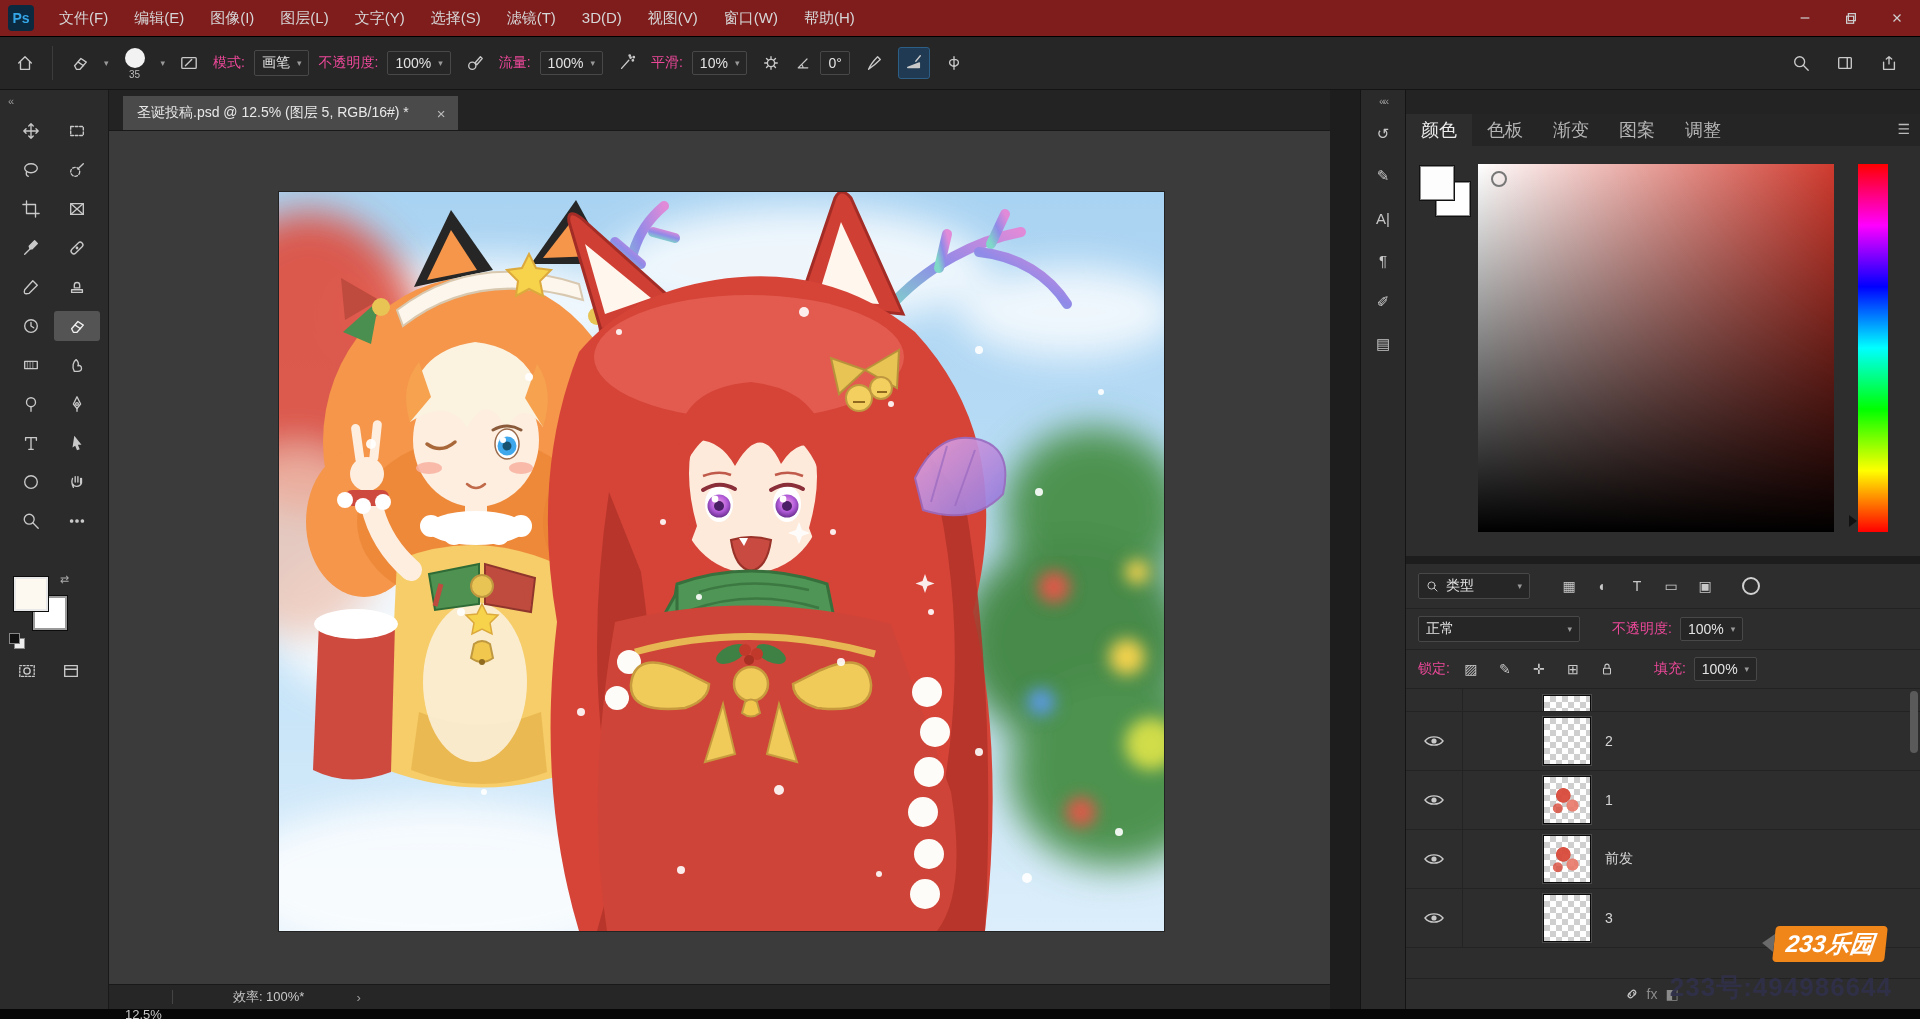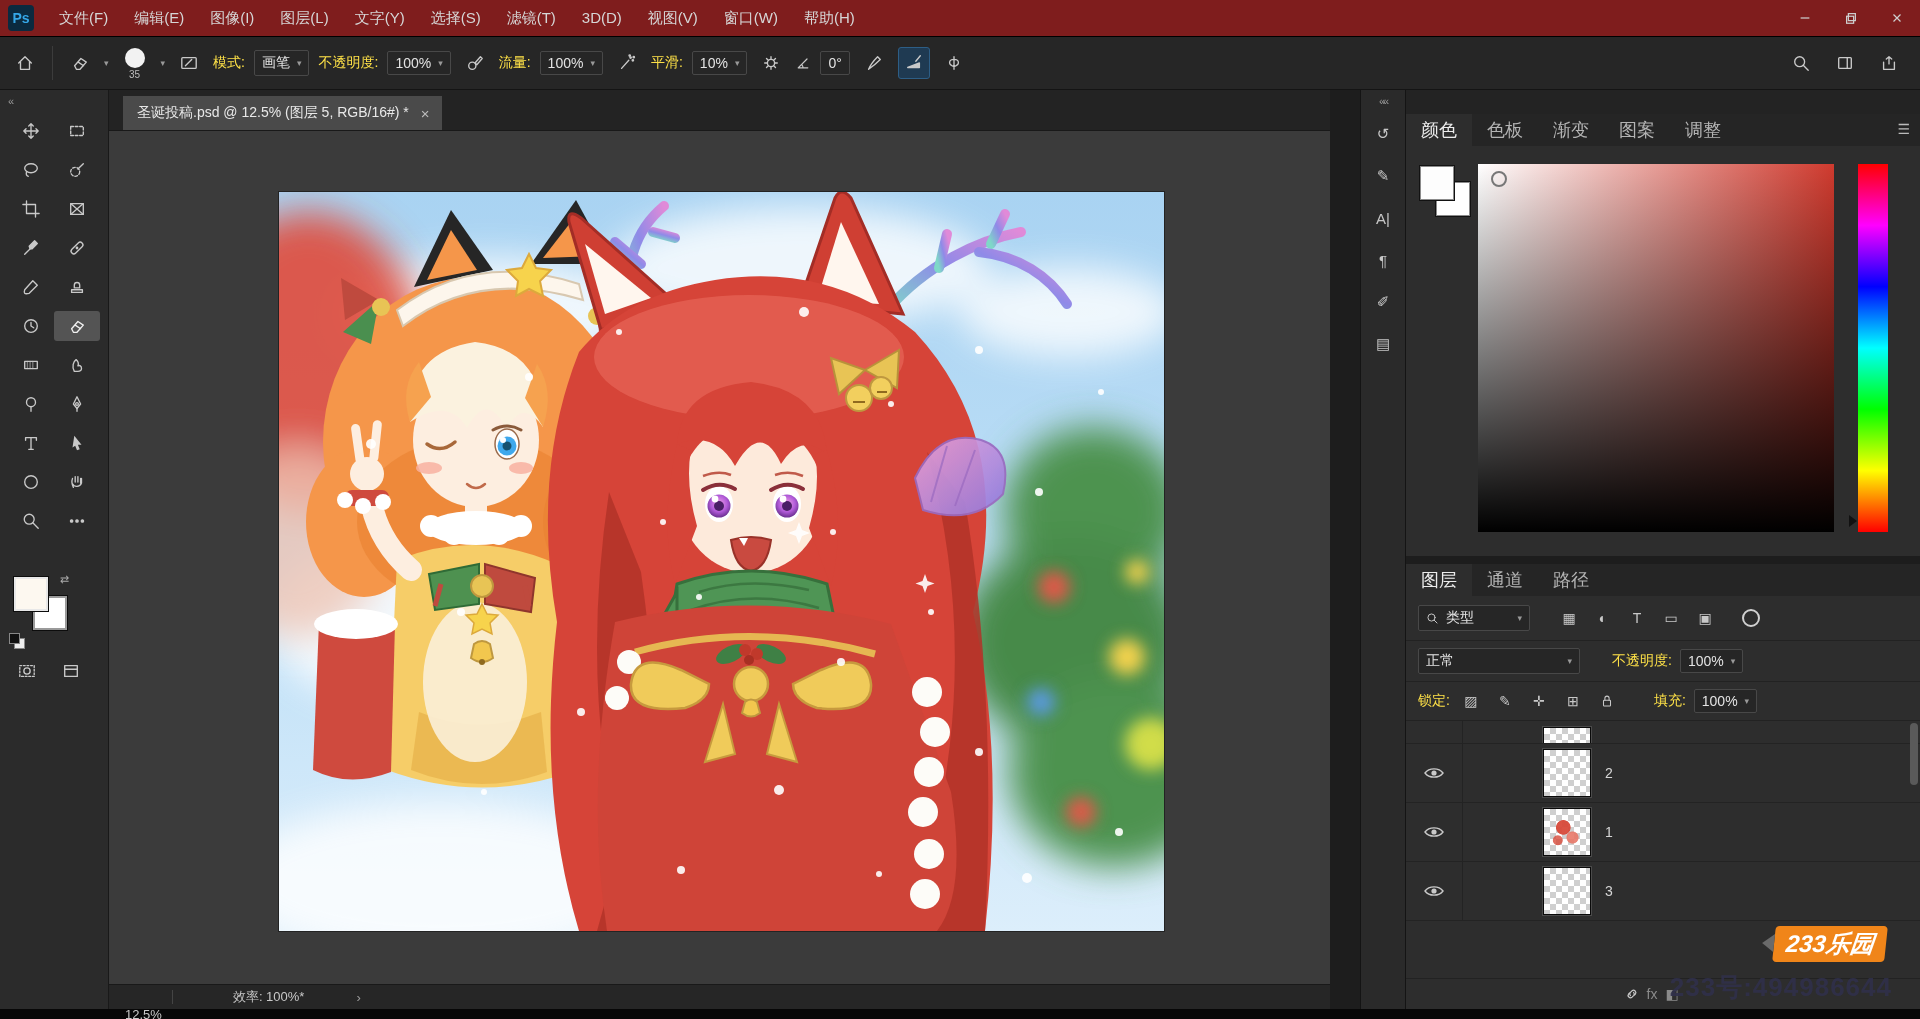--- a/index.html
+++ b/index.html
@@ -22,21 +22,21 @@
               padding:0 10px;gap:9px;font-size:14px;color:#d8d8d8;}
   .ob-sep{width:1px;height:34px;background:#3c3c3c;margin:0 3px;}
   .ob-icon{width:30px;height:30px;display:flex;align-items:center;justify-content:center;}
   .ob-icon.active{background:#1f3a52;border:1px solid #2d5e86;border-radius:3px;}
   .field{display:inline-flex;align-items:center;gap:7px;background:#262626;border:1px solid #484848;
          border-radius:2px;padding:3px 7px;color:#e3e3e3;white-space:nowrap;}
   .chev{font-size:9px;color:#999;}
   .brush-preview{display:flex;flex-direction:column;align-items:center;width:34px;margin-top:2px;}
   .brush-dot{width:20px;height:20px;border-radius:50%;background:#f2f2f2;}
   .brush-size{font-size:10px;color:#bbb;margin-top:1px;}
-  .ob-label{color:#fde047;}
+  .ob-label{color:#ec4899;}
   .ob-right{margin-left:auto;display:flex;gap:14px;align-items:center;padding-right:6px;}
 
   
   .main{display:flex;height:919px;}
 
   
   .toolbar{width:108px;background:#2b2b2b;border-right:1px solid #191919;position:relative;flex:none;}
   .tb-collapse{position:absolute;left:8px;top:5px;font-size:11px;color:#9a9a9a;letter-spacing:-2px;}
   .tools-grid{display:grid;grid-template-columns:46px 46px;justify-content:center;row-gap:9px;padding-top:26px;}
   .tool{width:46px;height:30px;display:flex;align-items:center;justify-content:center;border-radius:3px;}
@@ -45,21 +45,21 @@
   .swatch-bg{position:absolute;left:33px;top:506px;width:30px;height:30px;background:#ffffff;border:2px solid #9a9a9a;outline:1px solid #0d0d0d;}
   .swatch-reset{position:absolute;left:60px;top:483px;font-size:11px;color:#aaa;}
   .swatch-mini{position:absolute;left:9px;top:543px;width:16px;height:16px;}
   .swatch-mini .f{position:absolute;left:0;top:0;width:9px;height:9px;background:#111;border:1px solid #888;z-index:2;}
   .swatch-mini .b{position:absolute;right:0;bottom:0;width:9px;height:9px;background:#eee;border:1px solid #888;}
   .tb-bottom-icon{position:absolute;width:26px;height:24px;display:flex;align-items:center;justify-content:center;}
 
   
   .docarea{flex:1;display:flex;flex-direction:column;min-width:0;}
   .tabbar{height:40px;background:#232323;display:flex;align-items:flex-end;padding-left:14px;border-bottom:1px solid #191919;}
-  .doc-tab{height:34px;background:#4a4a4a;color:#e8e8e8;font-size:14px;display:flex;align-items:center;gap:12px;padding:0 12px 0 14px;}
+  .doc-tab{height:34px;background:#4a4a4a;color:#e8e8e8;font-size:14px;display:flex;align-items:center;gap:28px;padding:0 12px 0 14px;}
   .doc-tab .close{color:#bdbdbd;font-size:15px;}
   .canvas{flex:1;background:#3b3b3b;position:relative;overflow:hidden;}
   .artwork{position:absolute;left:170px;top:61px;width:885px;height:739px;box-shadow:0 0 0 1px rgba(0,0,0,.4);}
   .statusbar{height:24px;background:#262626;border-top:1px solid #191919;display:flex;align-items:center;font-size:13px;color:#c8c8c8;}
   .sb-zoom{padding:0 10px 0 16px;margin-top:35px;}
   .sb-div{width:1px;height:14px;background:#444;margin-right:60px;}
   .sb-eff{margin-right:52px;}
   .sb-chev{color:#9a9a9a;}
 
   
@@ -685,25 +685,20 @@
           <div class="color-field">
             <div class="cf-cursor"></div>
           </div>
           <div class="hue-bar">
             <div class="hue-handle"></div>
           </div>
         </div>
         <div class="panel-sep"></div>
 
         <div class="layers-panel">
-          <div class="panel-tabs">
-            <div class="ptab active">图层</div>
-            <div class="ptab">通道</div>
-            <div class="ptab">路径</div>
-          </div>
           <div class="lp-row lp-filter">
             <div class="field" style="width:96px">
               <svg class="icon-svg" viewBox="0 0 20 20" style="width:13px;height:13px">
                   <circle cx="8.5" cy="8.5" r="5.5"></circle>
                   <path d="M12.5 12.5 L17 17"></path>
                 </svg>
               <span>类型</span>
               <span class="chev" style="margin-left:auto">▾</span>
             </div>
             <span class="glyph-icon" style="margin-left:18px">▦</span>
@@ -767,20 +762,30 @@
               <div class="thumb paint"></div>
               <span class="lname">1</span>
             </div>
             <div class="lrow">
               <div class="eyebox">
                   <svg viewBox="0 0 20 14">
                     <path d="M1 7 C5 1.5 15 1.5 19 7 C15 12.5 5 12.5 1 7 Z" fill="none" stroke="#c9c9c9" stroke-width="1.4"></path>
                     <circle cx="10" cy="7" r="2.6" fill="#c9c9c9"></circle>
                   </svg>
                 </div>
+              <div class="thumb paint"></div>
+              <span class="lname">前发</span>
+            </div>
+            <div class="lrow">
+              <div class="eyebox">
+                  <svg viewBox="0 0 20 14">
+                    <path d="M1 7 C5 1.5 15 1.5 19 7 C15 12.5 5 12.5 1 7 Z" fill="none" stroke="#c9c9c9" stroke-width="1.4"></path>
+                    <circle cx="10" cy="7" r="2.6" fill="#c9c9c9"></circle>
+                  </svg>
+                </div>
               <div class="thumb"></div>
               <span class="lname">3</span>
             </div>
             <div class="rows-scroll">
                 <div class="rows-thumb"></div>
               </div>
           </div>
           <div class="lp-footer">
             <span class="glyph-icon">
                 <svg class="icon-svg" viewBox="0 0 20 20" style="width:16px;height:16px">

